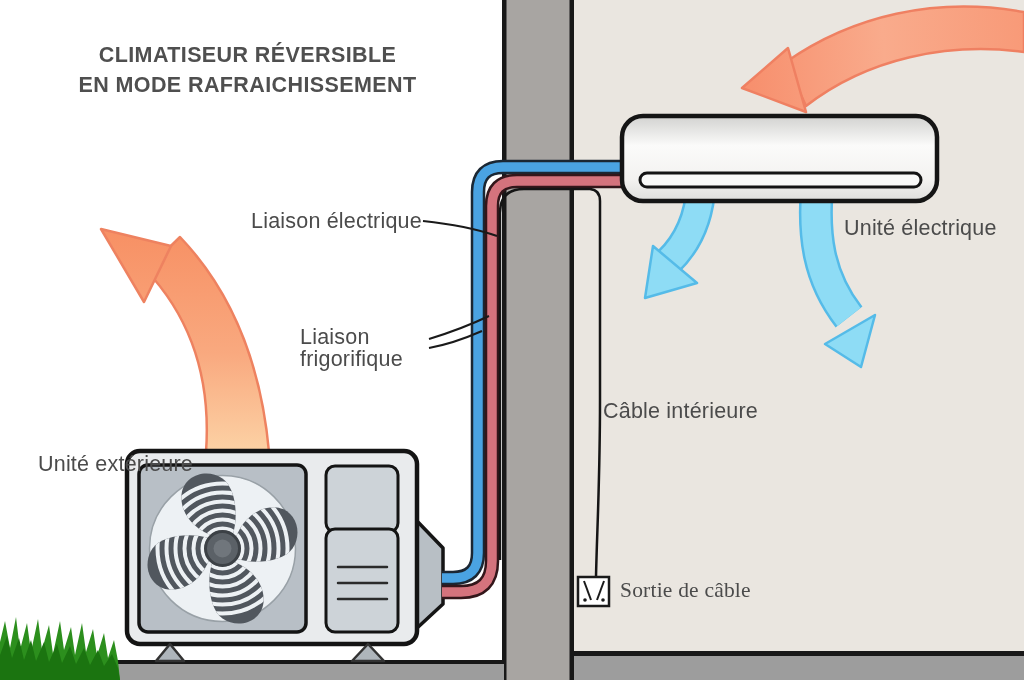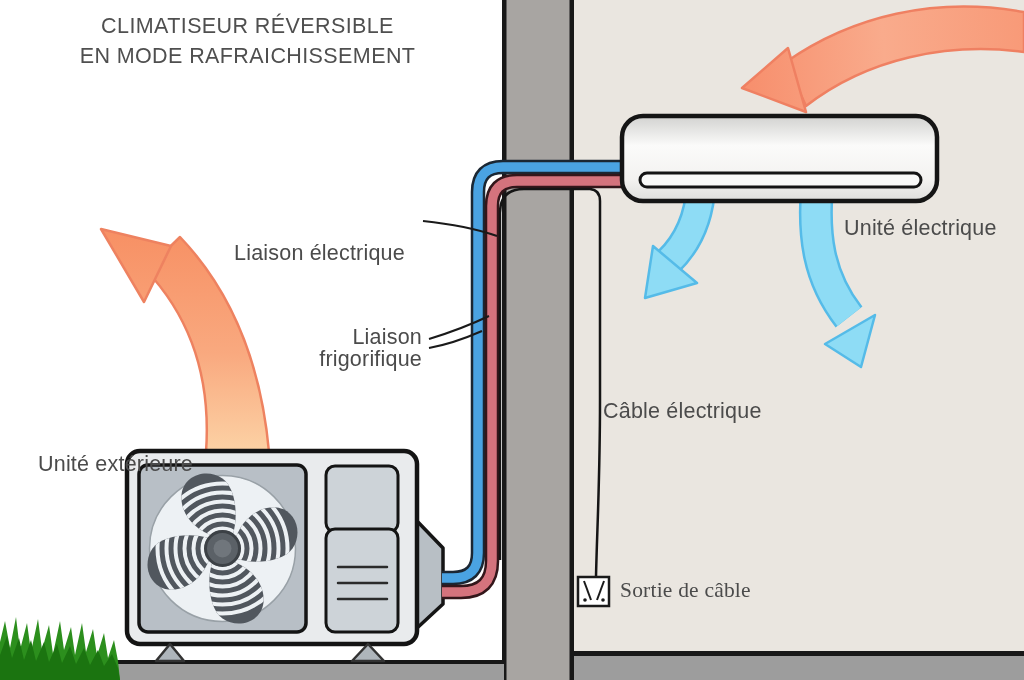--- a/index.html
+++ b/index.html
@@ -11,27 +11,27 @@
   .stage{position:absolute;left:0;top:0;width:1024px;height:680px;}
   svg.canvas{position:absolute;left:0;top:0;}
   .lbl{
     position:absolute;
     font-size:21.5px;
     color:#4b4b4b;
     letter-spacing:.2px;
     white-space:nowrap;
   }
   .title{
-    position:absolute;left:40px;top:11px;width:415px;
-    text-align:center;font-weight:normal;font-size:21.5px;
+    position:absolute;left:40px;top:40px;width:415px;
+    text-align:center;font-weight:bold;font-size:21.5px;
     color:#4f4f4f;letter-spacing:.4px;line-height:30px;
   }
   .frig{
     left:300px;top:326px;width:122px;
-    text-align:right;line-height:22px;white-space:normal;
+    text-align:left;line-height:22px;white-space:normal;
   }
 </style>
 </head>
 <body>
 
 <div class="stage">
 
 <svg class="canvas" width="1024" height="680" viewBox="0 0 1024 680">
   <defs>
     <linearGradient id="gIndoor" x1="0" y1="0" x2="0" y2="1">
@@ -163,28 +163,28 @@
     <path d="M 429 339 C 452 332 468 326 489 316"></path>
     <path d="M 429 348 C 451 344 466 338 482 331"></path>
   </g>
 </svg>
 
 <div class="title">
   <div>CLIMATISEUR RÉVERSIBLE</div>
   <div>EN MODE RAFRAICHISSEMENT</div>
 </div>
 
-<div class="lbl" style="left:234px;top:209px;margin-top:32px;">Liaison électrique</div>
+<div class="lbl" style="left:251px;top:209px;">Liaison électrique</div>
 
 <div class="lbl frig">
   <div>Liaison</div>
   <div>frigorifique</div>
 </div>
 
 <div class="lbl" style="left:38px;top:415px;margin-top:37px;">Unité extérieure</div>
 
 <div class="lbl" style="left:844px;top:216px;">Unité électrique</div>
 
-<div class="lbl" style="left:603px;top:399px;">Câble électrique</div>
+<div class="lbl" style="left:603px;top:399px;">Câble intérieure</div>
 
 <div class="lbl" style="left:620px;top:578px;font-family:Liberation Serif, serif;">Sortie de câble</div>
 
 </div>
 
 </body></html>

